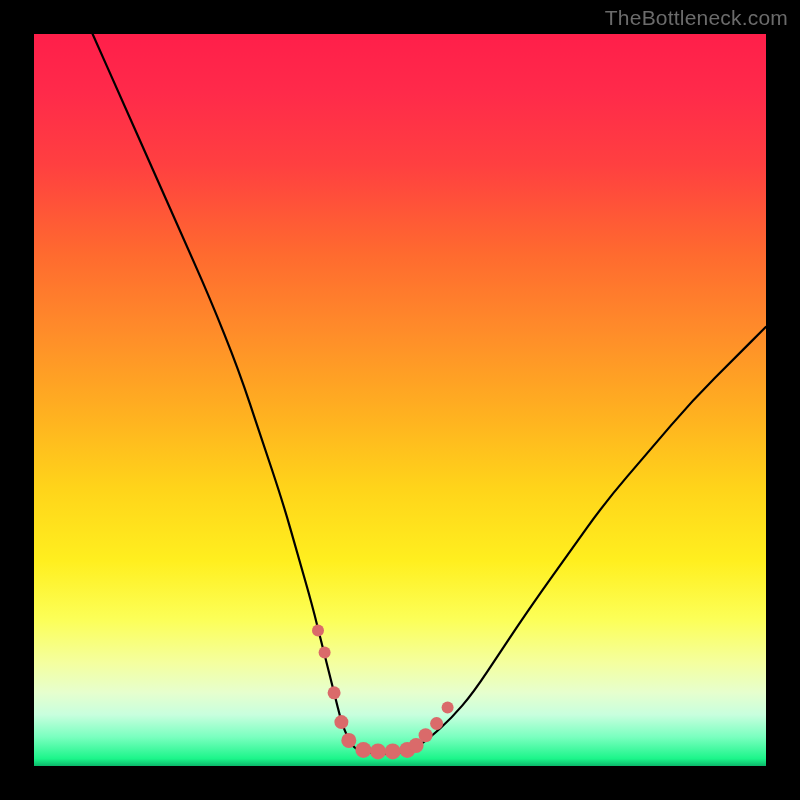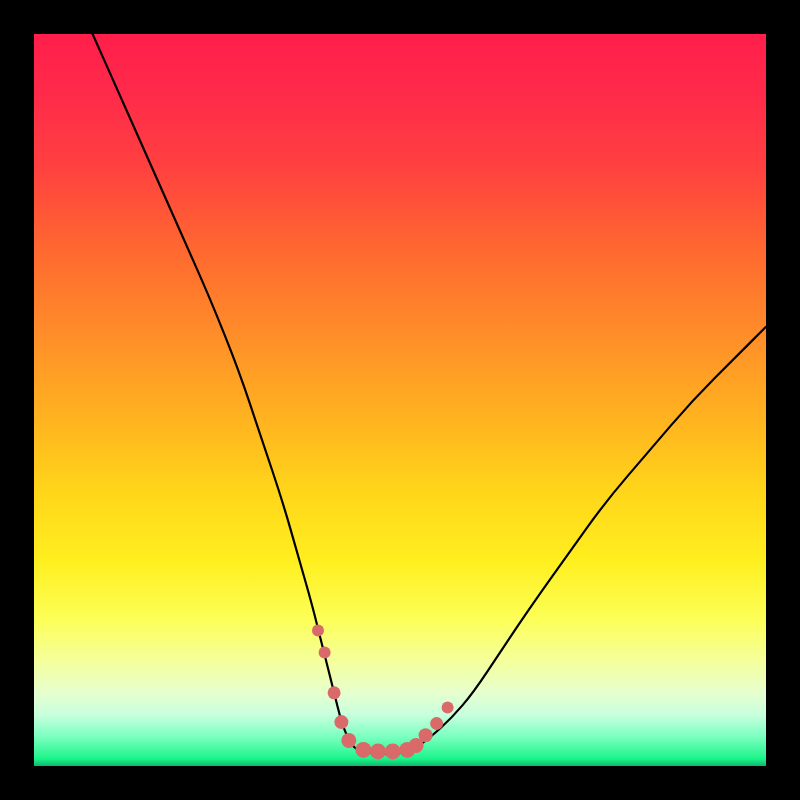--- a/index.html
+++ b/index.html
@@ -62,20 +62,21 @@
     position: absolute;
     left: 0; top: 0;
     width: 100%;
     height: 100%;
   }
 </style>
 </head>
 <body>
 
 <div class="outer">
+  <div class="watermark">TheBottleneck.com</div>
 
   <div class="plot">
     <div class="gradient"></div>
     <svg class="curve" viewBox="0 0 732 732" preserveAspectRatio="none">
       <path id="curve-path" fill="none" stroke="#000000" stroke-width="2.2" stroke-linecap="round" d="M58.6 0.0 Q 58.6 0.0 73.2 32.9 Q 87.8 65.9 102.5 98.8 Q 117.1 131.8 131.8 164.7 Q 146.4 197.6 161.0 230.6 Q 175.7 263.5 190.3 300.1 Q 205.0 336.7 215.9 369.7 Q 226.9 402.6 237.9 435.5 Q 248.9 468.5 256.2 494.1 Q 263.5 519.7 270.8 545.3 Q 278.2 571.0 283.6 592.9 Q 289.1 614.9 294.6 636.8 Q 300.1 658.8 303.8 673.4 Q 307.4 688.1 311.1 697.2 Q 314.8 706.4 318.4 711.1 Q 322.1 715.9 329.4 717.4 Q 336.7 718.8 344.0 719.6 Q 351.4 720.3 358.7 719.6 Q 366.0 718.8 373.3 716.6 Q 380.6 714.4 388.0 709.3 Q 395.3 704.2 406.3 694.3 Q 417.2 684.4 428.2 671.6 Q 439.2 658.8 453.8 636.8 Q 468.5 614.9 483.1 592.9 Q 497.8 571.0 516.1 545.3 Q 534.4 519.7 552.7 494.1 Q 571.0 468.5 592.9 442.9 Q 614.9 417.2 636.8 391.6 Q 658.8 366.0 680.8 344.0 Q 702.7 322.1 717.4 307.4 T 732.0 292.8"></path>
       <g id="markers">
           <circle cx="284.0" cy="596.6" r="6" fill="#da6a6a"></circle>
           <circle cx="290.6" cy="618.5" r="6" fill="#da6a6a"></circle>
           <circle cx="300.1" cy="658.8" r="6.5" fill="#da6a6a"></circle>
           <circle cx="307.4" cy="688.1" r="7" fill="#da6a6a"></circle>

